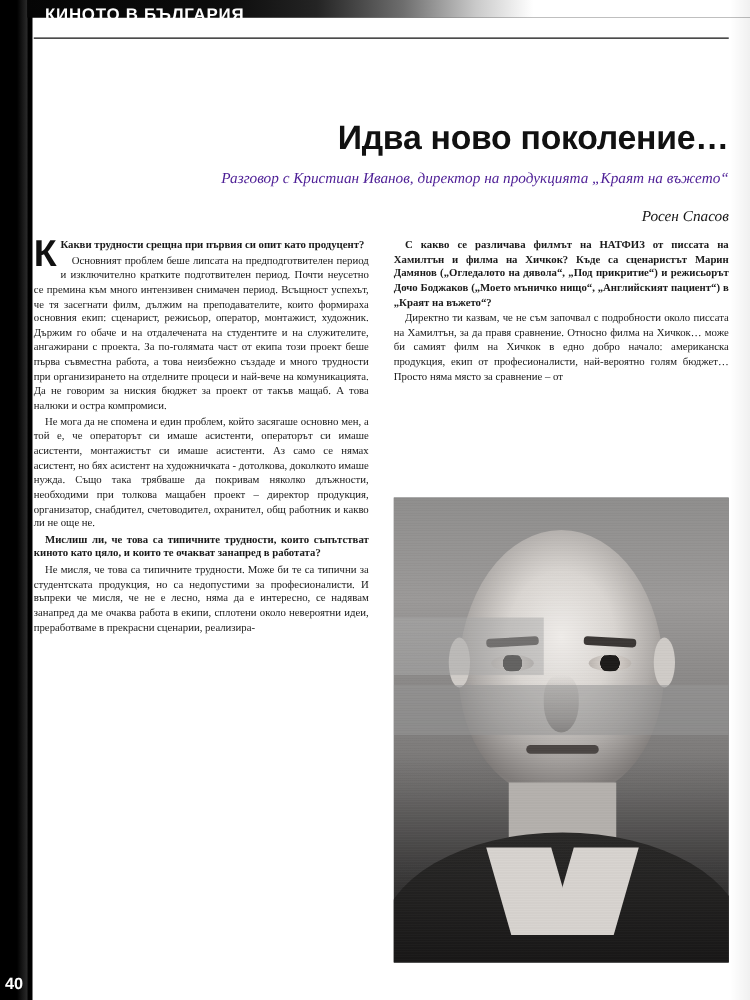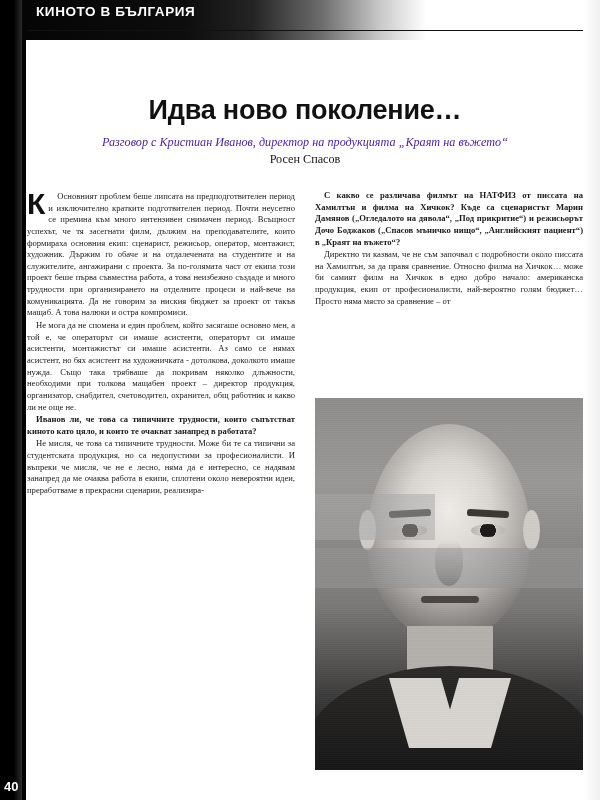--- a/index.html
+++ b/index.html
@@ -39,21 +39,21 @@
     height: 800px;
     background: linear-gradient(90deg, #000 0%, #000 62%, #2b2b2b 100%);
   }
 
   
   .header-bar {
     position: absolute;
     left: 22px;
     top: 0;
     width: 578px;
-    height: 40px;
+    height: 14px;
     background: #000000;
   }
   .header-bar .grad {
     position: absolute;
     left: 0; top: 0;
     width: 100%; height: 100%;
     background: linear-gradient(90deg, #050505 0%, #0d0d0d 28%, #242424 40%, #6e6e6e 52%, #c9c9c9 62%, #ffffff 70%, #ffffff 100%);
   }
   .header-title {
     position: absolute;
@@ -76,44 +76,45 @@
     height: 1px;
     background: #111;
   }
 
   
   .title-block {
     position: absolute;
     left: 27px;
     top: 96px;
     width: 556px;
-    text-align: center;
+    text-align: right;
   }
   .article-title {
     font-family: "Liberation Sans", sans-serif;
     font-weight: bold;
     font-size: 27px;
     color: #111;
     letter-spacing: -0.2px;
     line-height: 1.1;
     margin: 0;
   }
   .article-subtitle {
     font-family: "Liberation Serif", serif;
     font-style: italic;
     font-size: 12.2px;
     color: #4c1d95;
     margin-top: 9px;
     line-height: 1.25;
   }
   .article-author {
     font-family: "Liberation Serif", serif;
+    font-style: italic;
     font-size: 12.2px;
     color: #161616;
-    margin-top: 2px;
+    margin-top: 16px;
   }
 
   
   .col {
     position: absolute;
     top: 190px;
     width: 268px;
     font-size: 8.6px;
     line-height: 1.355;
     color: #1a1a1a;
@@ -304,29 +305,29 @@
   </div>
   <div class="rule-top"></div>
 
   <div class="title-block">
     <h1 class="article-title">Идва ново поколение…</h1>
     <div class="article-subtitle">Разговор с Кристиан Иванов, директор на продукцията „Краят на въжето“</div>
     <div class="article-author">Росен Спасов</div>
   </div>
 
   <div class="col col-left">
-    <p class="q noindent"><span class="dropcap">К</span></p>
+    <p class="q noindent"><span class="dropcap">К</span><span>Какви трудности срещна при първия си опит като продуцент?</span></p>
     <p>Основният проблем беше липсата на предподготвителен период и изключително кратките подготвителен период. Почти неусетно се премина към много интензивен снимачен период. Всъщност успехът, че тя засегнати филм, дължим на преподавателите, които формираха основния екип: сценарист, режисьор, оператор, монтажист, художник. Държим го обаче и на отдалечената на студентите и на служителите, ангажирани с проекта. За по-голямата част от екипа този проект беше първа съвместна работа, а това неизбежно създаде и много трудности при организирането на отделните процеси и най-вече на комуникацията. Да не говорим за ниския бюджет за проект от такъв мащаб. А това налюки и остра компромиси.</p>
     <p>Не мога да не спомена и един проблем, който засягаше основно мен, а той е, че операторът си имаше асистенти, операторът си имаше асистенти, монтажистът си имаше асистенти. Аз само се нямах асистент, но бях асистент на художничката - дотолкова, доколкото имаше нужда. Също така трябваше да покривам няколко длъжности, необходими при толкова мащабен проект – директор продукция, организатор, снабдител, счетоводител, охранител, общ работник и какво ли не още не.</p>
-    <p class="q">Иванов ли, че това са типичните трудности, които съпътстват киното като цяло, и които те очакват занапред в работата?</p>
+    <p class="q">Мислиш ли, че това са типичните трудности, които съпътстват киното като цяло, и които те очакват занапред в работата?</p>
     <p>Не мисля, че това са типичните трудности. Може би те са типични за студентската продукция, но са недопустими за професионалисти. И въпреки че мисля, че не е лесно, няма да е интересно, се надявам занапред да ме очаква работа в екипи, сплотени около невероятни идеи, преработваме в прекрасни сценарии, реализира-</p>
   </div>
 
   <div class="col col-right">
-    <p class="q">С какво се различава филмът на НАТФИЗ от писсата на Хамилтън и филма на Хичкок? Къде са сценаристът Марин Дамянов („Огледалото на дявола“, „Под прикритие“) и режисьорът Дочо Боджаков („Спасов мъничко нищо“, „Английският пациент“) в „Краят на въжето“?</p>
+    <p class="q">С какво се различава филмът на НАТФИЗ от писсата на Хамилтън и филма на Хичкок? Къде са сценаристът Марин Дамянов („Огледалото на дявола“, „Под прикритие“) и режисьорът Дочо Боджаков („Моето мъничко нищо“, „Английският пациент“) в „Краят на въжето“?</p>
     <p>Директно ти казвам, че не съм започвал с подробности около писсата на Хамилтън, за да правя сравнение. Относно филма на Хичкок… може би самият филм на Хичкок в едно добро начало: американска продукция, екип от професионалисти, най-вероятно голям бюджет… Просто няма място за сравнение – от</p>
   </div>
 
   <div class="photo">
     <div class="bgfix"></div>
     <div class="head"></div>
     <div class="ears-l"></div>
     <div class="ears-r"></div>
     <div class="brow-l"></div>
     <div class="brow-r"></div>

